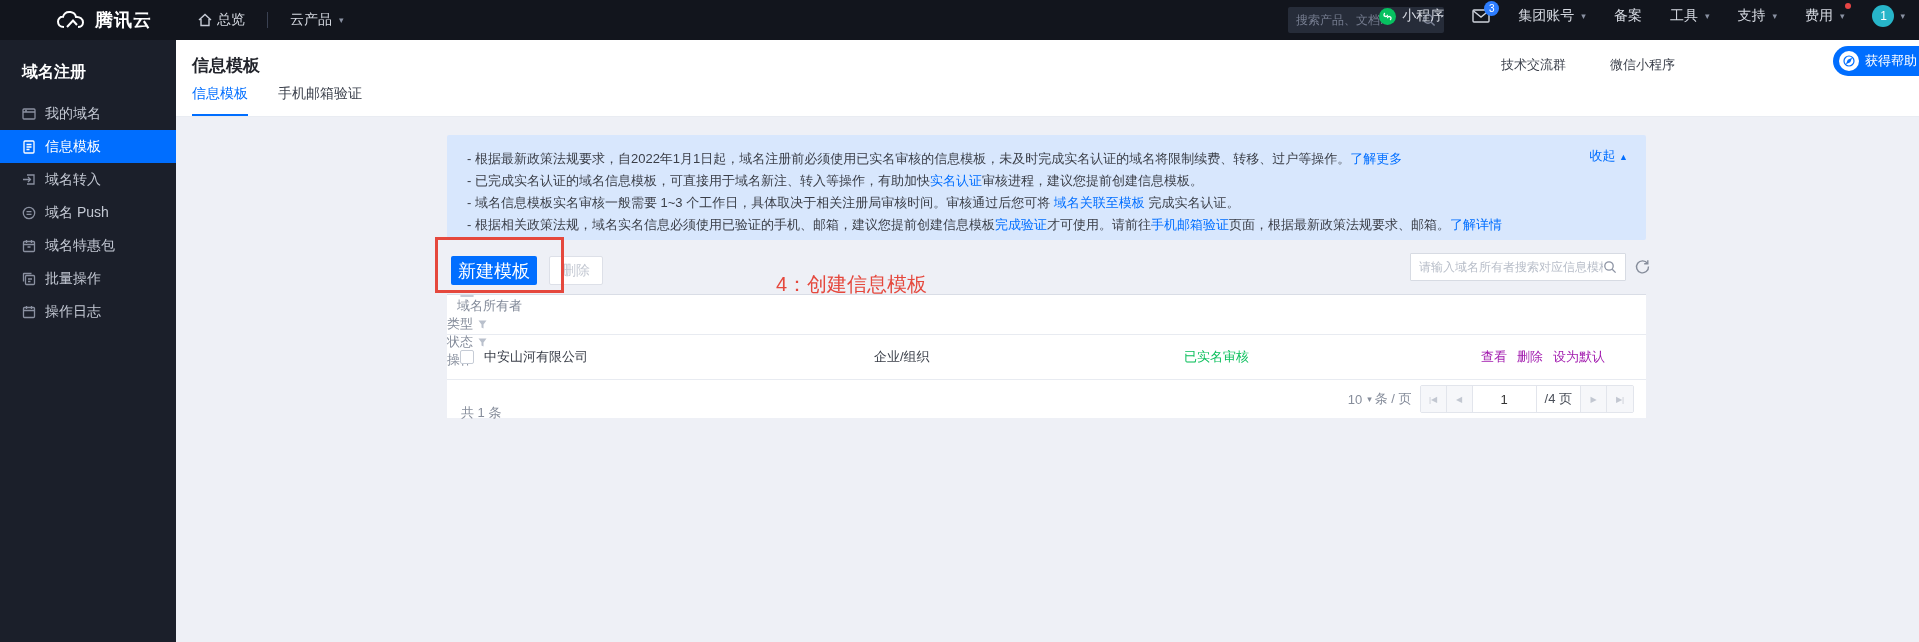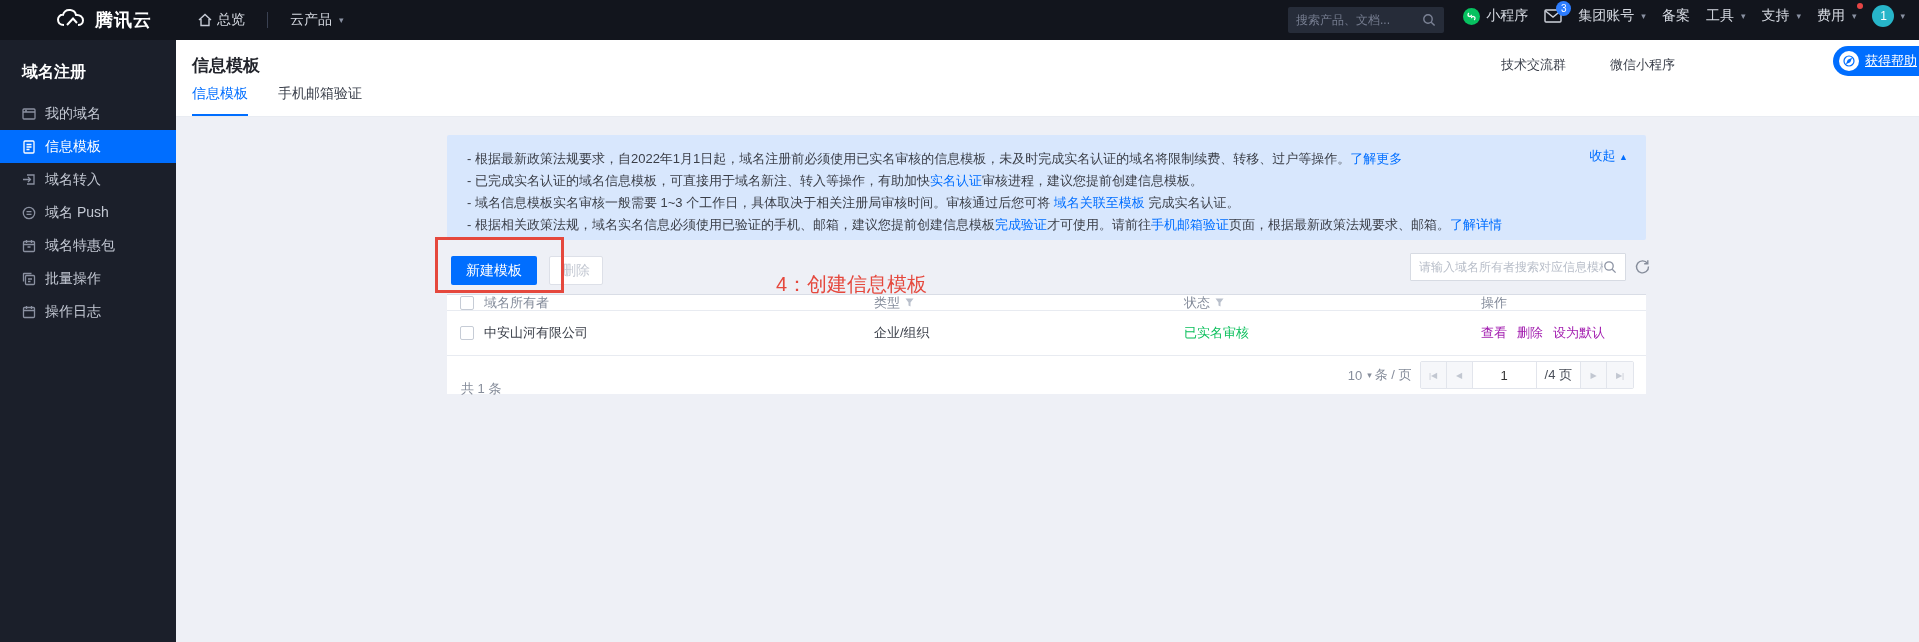--- a/index.html
+++ b/index.html
@@ -2,30 +2,30 @@
 <html><head>
 <meta charset="utf-8">
 <style>
   * { margin:0; padding:0; box-sizing:border-box; }
   html,body { width:1919px; height:642px; overflow:hidden; }
   body { font-family:"Liberation Sans","DejaVu Sans",sans-serif; background:#eef0f6; position:relative; }
   .page { position:relative; width:1919px; height:642px; }
 
   
   .topnav { position:absolute; left:0; top:0; width:1919px; height:40px; background:#12151d; display:flex; align-items:center; color:#d6dae2; font-size:14px; }
-  .brand { display:flex; align-items:flex-start; gap:9px; margin-left:56px; }
+  .brand { display:flex; align-items:flex-end; gap:9px; margin-left:56px; }
   .brand-name { font-size:18px; font-weight:bold; color:#fff; letter-spacing:1px; }
   .nav-item { display:flex; align-items:center; gap:5px; cursor:pointer; color:#d6dae2; }
   .nav-left { display:flex; align-items:center; gap:22px; margin-left:46px; }
   .nav-divider { width:1px; height:16px; background:#3a4152; }
   .caret { font-size:9px; color:#8a91a3; margin-left:2px; }
   .nav-search { position:absolute; left:1288px; top:7px; width:156px; height:26px; background:#262c39; border-radius:2px; display:flex; align-items:center; padding:0 8px; }
   .nav-search input { flex:1; background:transparent; border:none; outline:none; color:#aeb4c2; font-size:12px; width:110px; }
   .nav-search input::placeholder { color:#767d90; }
-  .nav-right { position:absolute; right:0; top:0; height:32px; display:flex; align-items:center; gap:16px; padding-right:14px; }
+  .nav-right { position:absolute; right:0; top:0; height:32px; display:flex; align-items:center; gap:28px; padding-right:14px; }
   .mini-prog { display:flex; align-items:center; gap:6px; }
   .mp-icon { width:17px; height:17px; border-radius:50%; background:#07c160; display:flex; align-items:center; justify-content:center; }
   .mail-wrap { position:relative; }
   .badge { position:absolute; top:-8px; right:-9px; min-width:15px; height:15px; border-radius:8px; background:#2d7dff; color:#fff; font-size:10px; display:flex; align-items:center; justify-content:center; padding:0 3px; }
   .dot-item { position:relative; }
   .red-dot { position:absolute; top:-4px; right:-7px; width:6px; height:6px; border-radius:50%; background:#e64545; }
   .avatar-wrap { display:flex; align-items:center; gap:4px; }
   .avatar { width:22px; height:22px; border-radius:50%; background:#27b5c9; color:#fff; font-size:12px; display:flex; align-items:center; justify-content:center; }
 
   
@@ -33,46 +33,46 @@
   .sb-title { font-size:16px; font-weight:bold; color:#fff; padding:22px 0 14px 22px; }
   .sb-item { height:33px; display:flex; align-items:center; gap:9px; padding-left:22px; font-size:14px; cursor:pointer; }
   .sb-item.active { background:#006eff; color:#fff; }
   .sb-item.active svg { stroke:#fff; }
   .sb-item svg { stroke:#8a90a0; }
 
   
   .content-header { position:absolute; left:176px; top:40px; width:1743px; height:77px; background:#fff; border-bottom:1px solid #e9ecf2; }
   .page-title { position:absolute; left:16px; top:14px; font-size:17px; font-weight:bold; color:#22242b; }
   .header-links { position:absolute; right:244px; top:16px; display:flex; gap:44px; font-size:13px; color:#3c414c; }
-  .help-pill { position:absolute; right:0; top:6px; width:86px; height:30px; background:#006eff; border-radius:16px 0 0 16px; color:#fff; font-size:13px; display:flex; align-items:center; gap:6px; padding-left:6px; cursor:pointer;text-decoration:underline; }
+  .help-pill { position:absolute; right:0; top:6px; width:86px; height:30px; background:#006eff; border-radius:16px 0 0 16px; color:#fff; font-size:13px; display:flex; align-items:center; gap:6px; padding-left:6px; cursor:pointer; }
   .help-icn { width:20px; height:20px; border-radius:50%; background:#fff; display:flex; align-items:center; justify-content:center; }
   .tabs { position:absolute; left:16px; bottom:0; display:flex; gap:30px; }
   .tab { font-size:14px; color:#3c414c; padding-bottom:11px; cursor:pointer; border-bottom:2px solid transparent; }
   .tab.active { color:#006eff; border-bottom-color:#006eff; }
 
   
   .notice { position:absolute; left:447px; top:135px; width:1199px; height:105px; background:#d8e7fd; border-radius:2px; padding:13px 20px; font-size:13px; color:#3a3e47; }
   .notice-line { line-height:22px; white-space:nowrap; }
   .lnk { color:#006eff; cursor:pointer; }
   .collapse { position:absolute; right:18px; top:12px; color:#006eff; font-size:13px; cursor:pointer; }
   .collapse .up { font-size:9px; }
 
   
-  .btn-create { position:absolute; left:451px; top:256px; width:86px; height:29px; background:#006eff; color:#fff; font-size:14px; border:none; border-radius:2px; cursor:pointer; }
+  .btn-create { position:absolute; left:451px; top:256px; width:86px; height:29px; background:#006eff; color:#fff; font-size:18px; border:none; border-radius:2px; cursor:pointer; }
   .btn-delete { position:absolute; left:549px; top:256px; width:54px; height:29px; background:#fff; color:#c3c8d2; font-size:14px; border:1px solid #dde0e8; border-radius:2px; }
   .anno-rect { position:absolute; left:435px; top:237px; width:129px; height:56px; border:3px solid #e5483d; }
   .anno-text { position:absolute; left:776px; top:271px; font-size:20px; color:#e5483d; }
   .filter-input { position:absolute; left:1410px; top:253px; width:216px; height:28px; border:1px solid #d7dbe3; background:#fff; border-radius:1px; display:flex; align-items:center; padding:0 8px; }
   .filter-input input { flex:1; border:none; outline:none; font-size:12px; color:#333; width:160px; }
   .filter-input input::placeholder { color:#b8bec9; }
   .refresh { position:absolute; left:1634px; top:258px; cursor:pointer; }
 
   
   .table { position:absolute; left:447px; top:294px; width:1199px; background:#fff; border-top:1px solid #d9dde6; }
-  .t-head { height:16px; display:flex; align-items:center; color:#828a99; font-size:13px; border-bottom:1px solid #e8ebf1; }
+  .t-head { height:40px; display:flex; align-items:flex-start; color:#828a99; font-size:13px; border-bottom:1px solid #e8ebf1;flex-direction:column; }
   .t-row { height:45px; display:flex; align-items:center; color:#383d47; font-size:13px; border-bottom:1px solid #e8ebf1; }
   .cb { width:14px; height:14px; border:1px solid #c6ccd6; border-radius:2px; background:#fff; margin-left:13px; cursor:pointer; }
   .col-owner { margin-left:10px; width:390px; }
   .col-type { width:310px; display:flex; align-items:center; gap:5px; }
   .col-status { width:297px; display:flex; align-items:center; gap:5px; }
   .status-ok { color:#0abf5b; }
   .col-ops { display:flex; gap:10px; }
   .col-ops span { color:#a21caf; cursor:pointer; }
 
   

